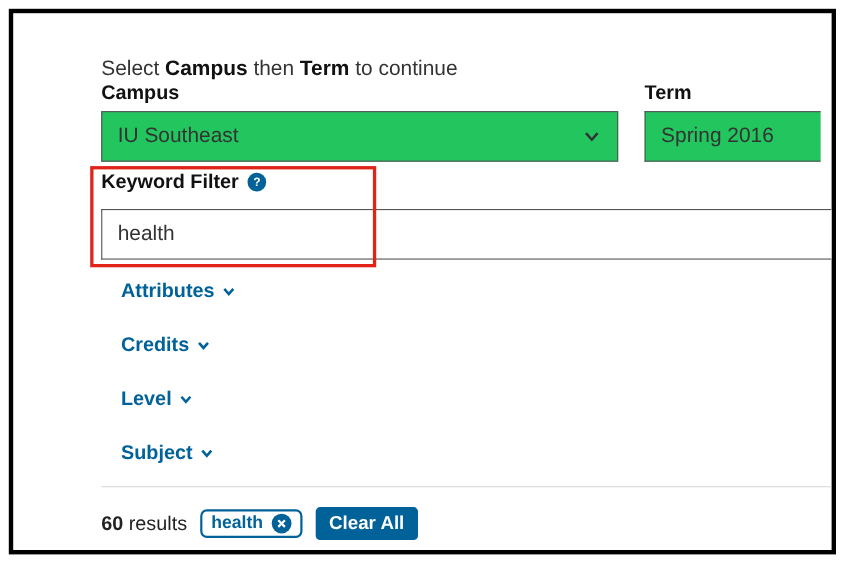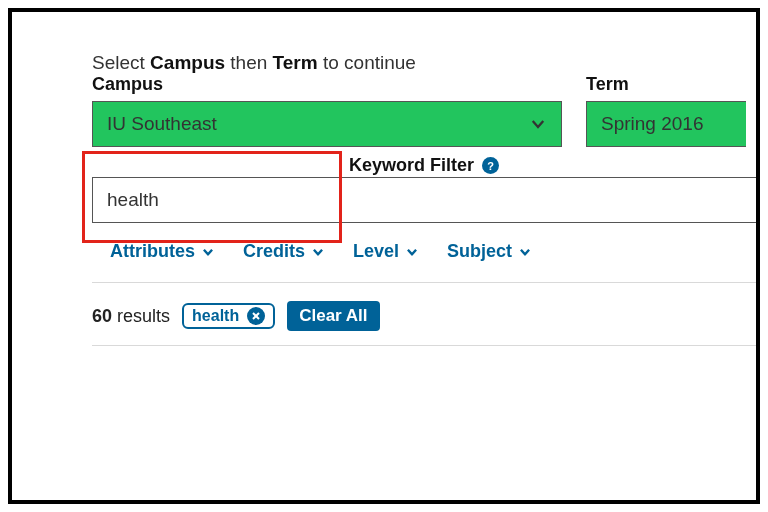--- a/index.html
+++ b/index.html
@@ -61,22 +61,21 @@
     width: 260px;
     height: 92px;
     border: 3px solid #e2231a;
     pointer-events: none;
     z-index: 5;
   }
   .kw-label-row {
     display: flex;
     align-items: center;
     gap: 8px;
-    margin-bottom: 1px;
-    justify-content: center;
+    margin-bottom: 14px;
   }
   .help-circle {
     width: 17px; height: 17px; border-radius: 50%;
     background: #006298;
     color: #fff;
     display: inline-flex;
     align-items: center;
     justify-content: center;
     font-size: 11px;
     font-weight: 700;
@@ -89,20 +88,21 @@
     padding: 0 14px;
     font-size: 19px;
     color: #333;
   }
   .filters-row {
     display: flex;
     gap: 28px;
     margin-top: 18px;
     padding-left: 18px;
     padding-bottom: 16px;
+    flex-direction: column;
   }
   .filter-link {
     color: #006298;
     font-weight: 700;
     font-size: 18px;
     display: inline-flex;
     align-items: center;
     gap: 6px;
     cursor: pointer;
   }

